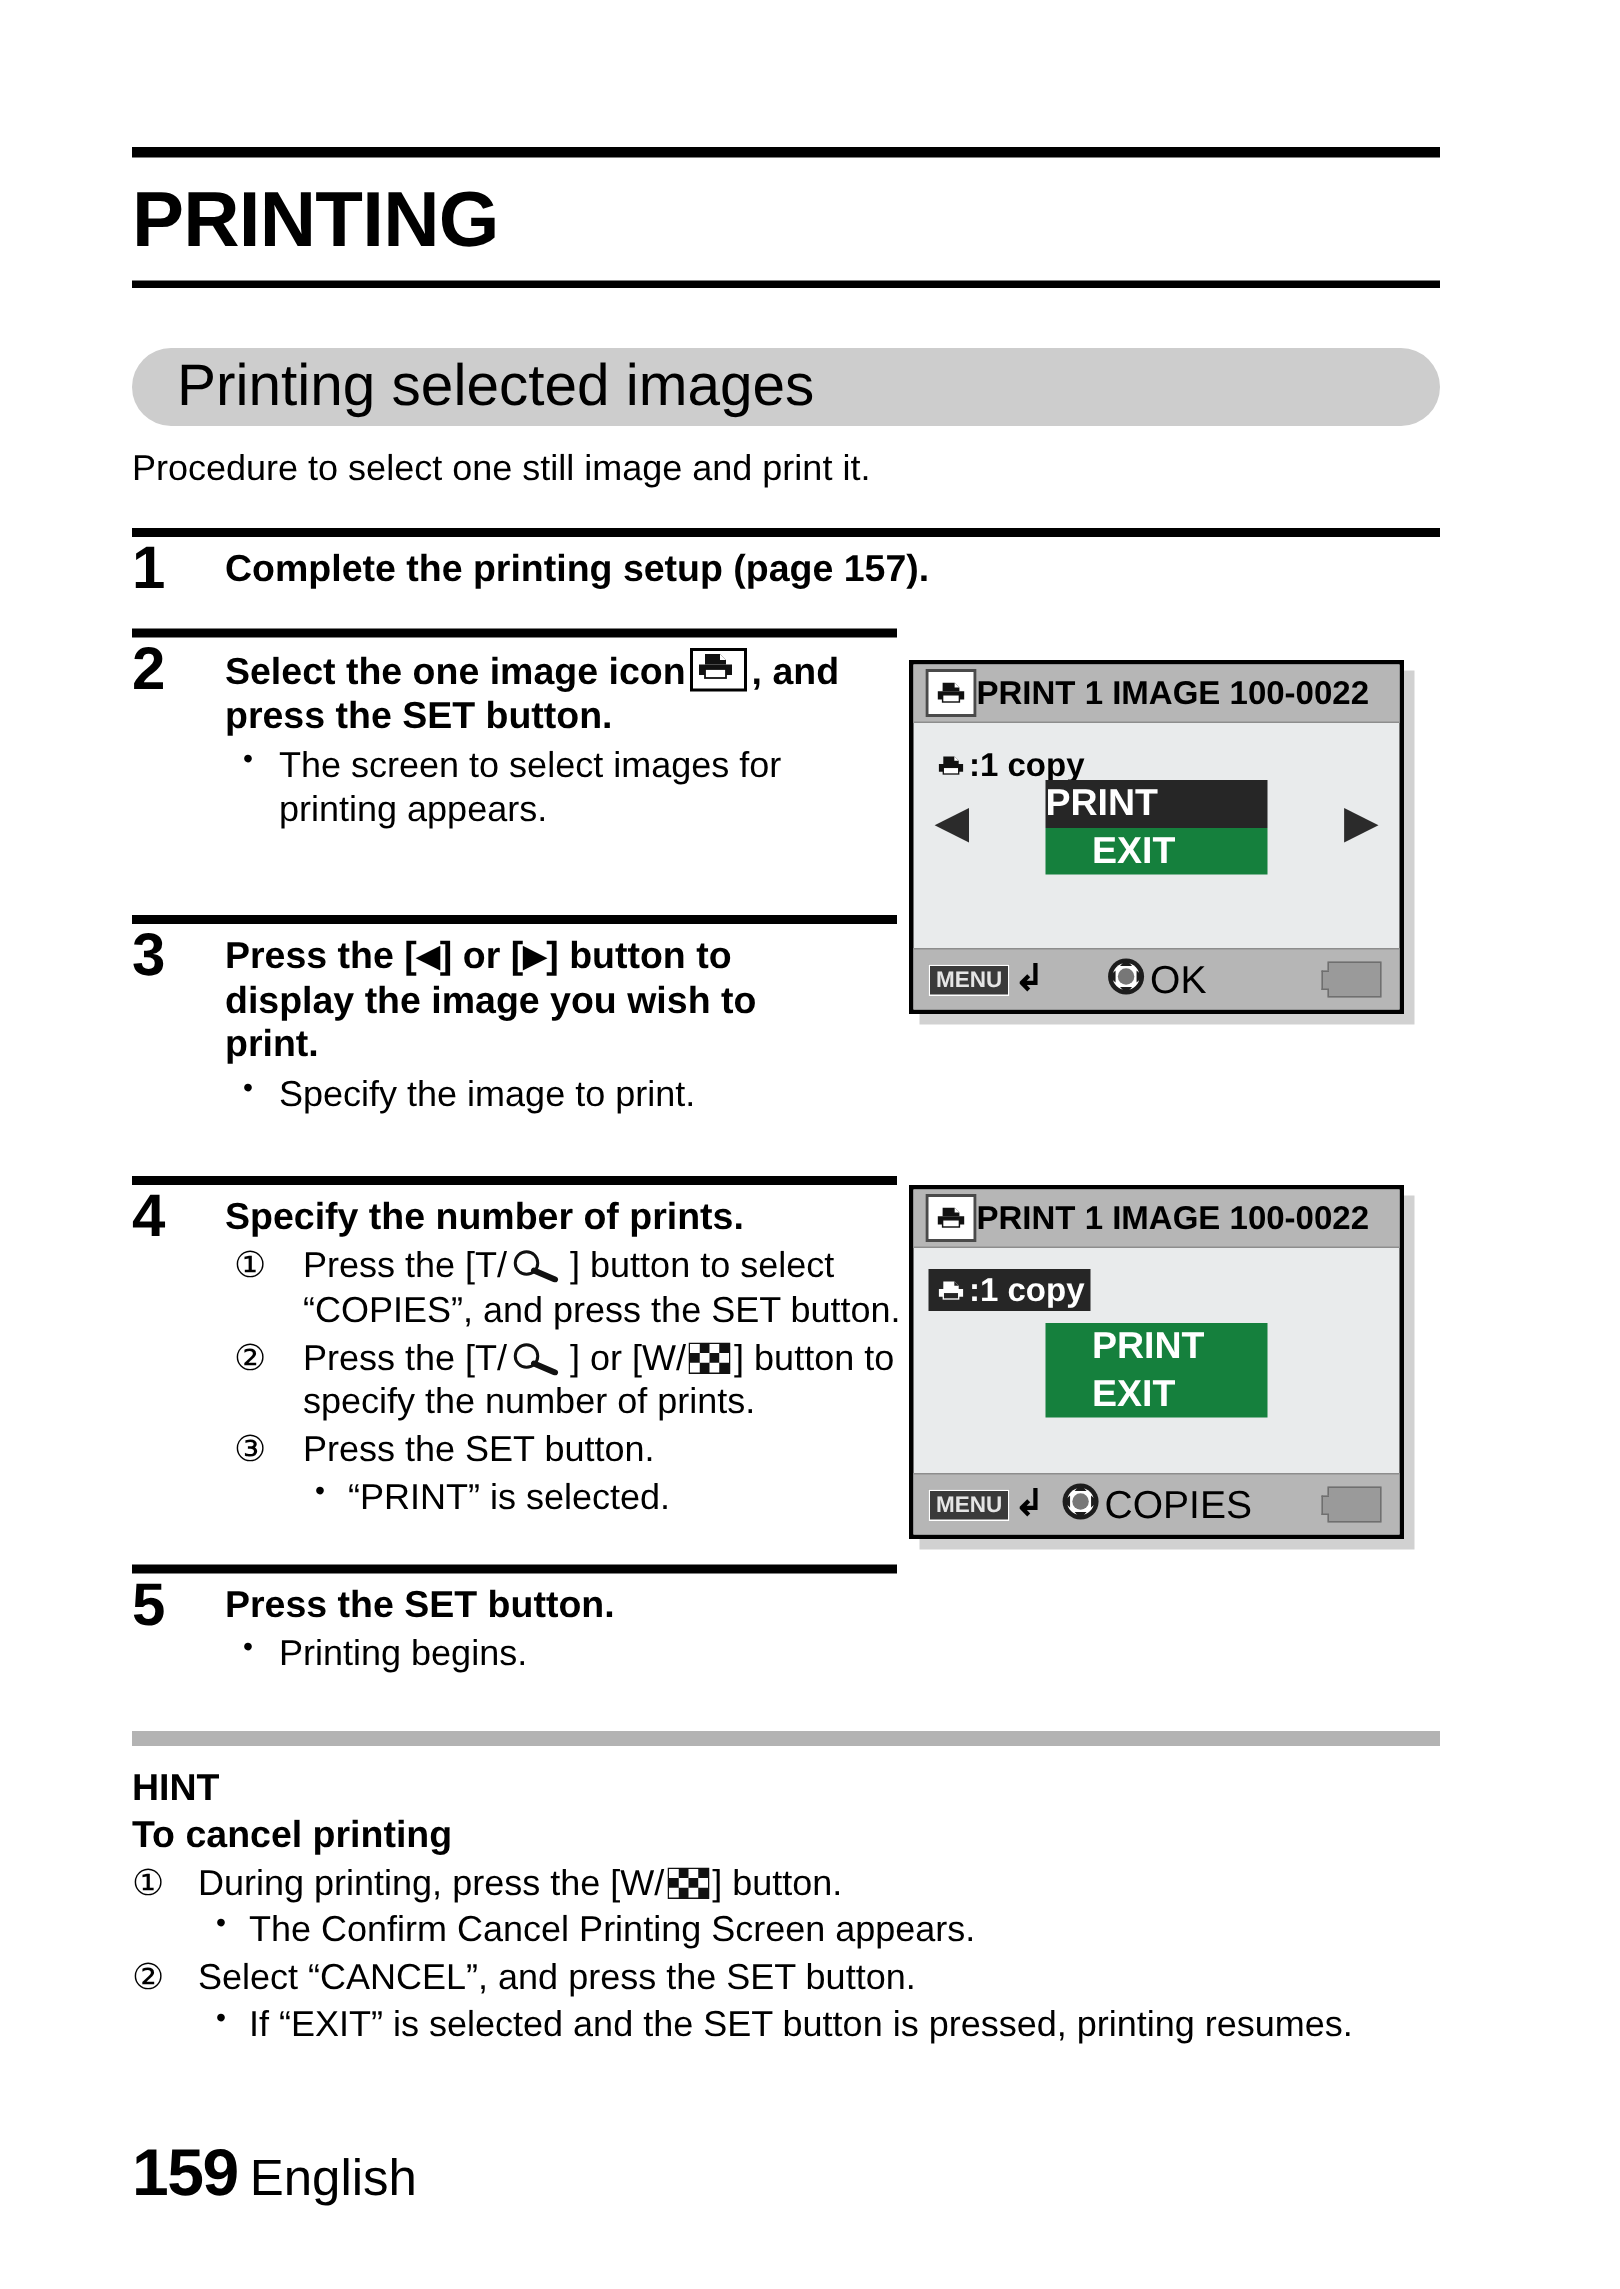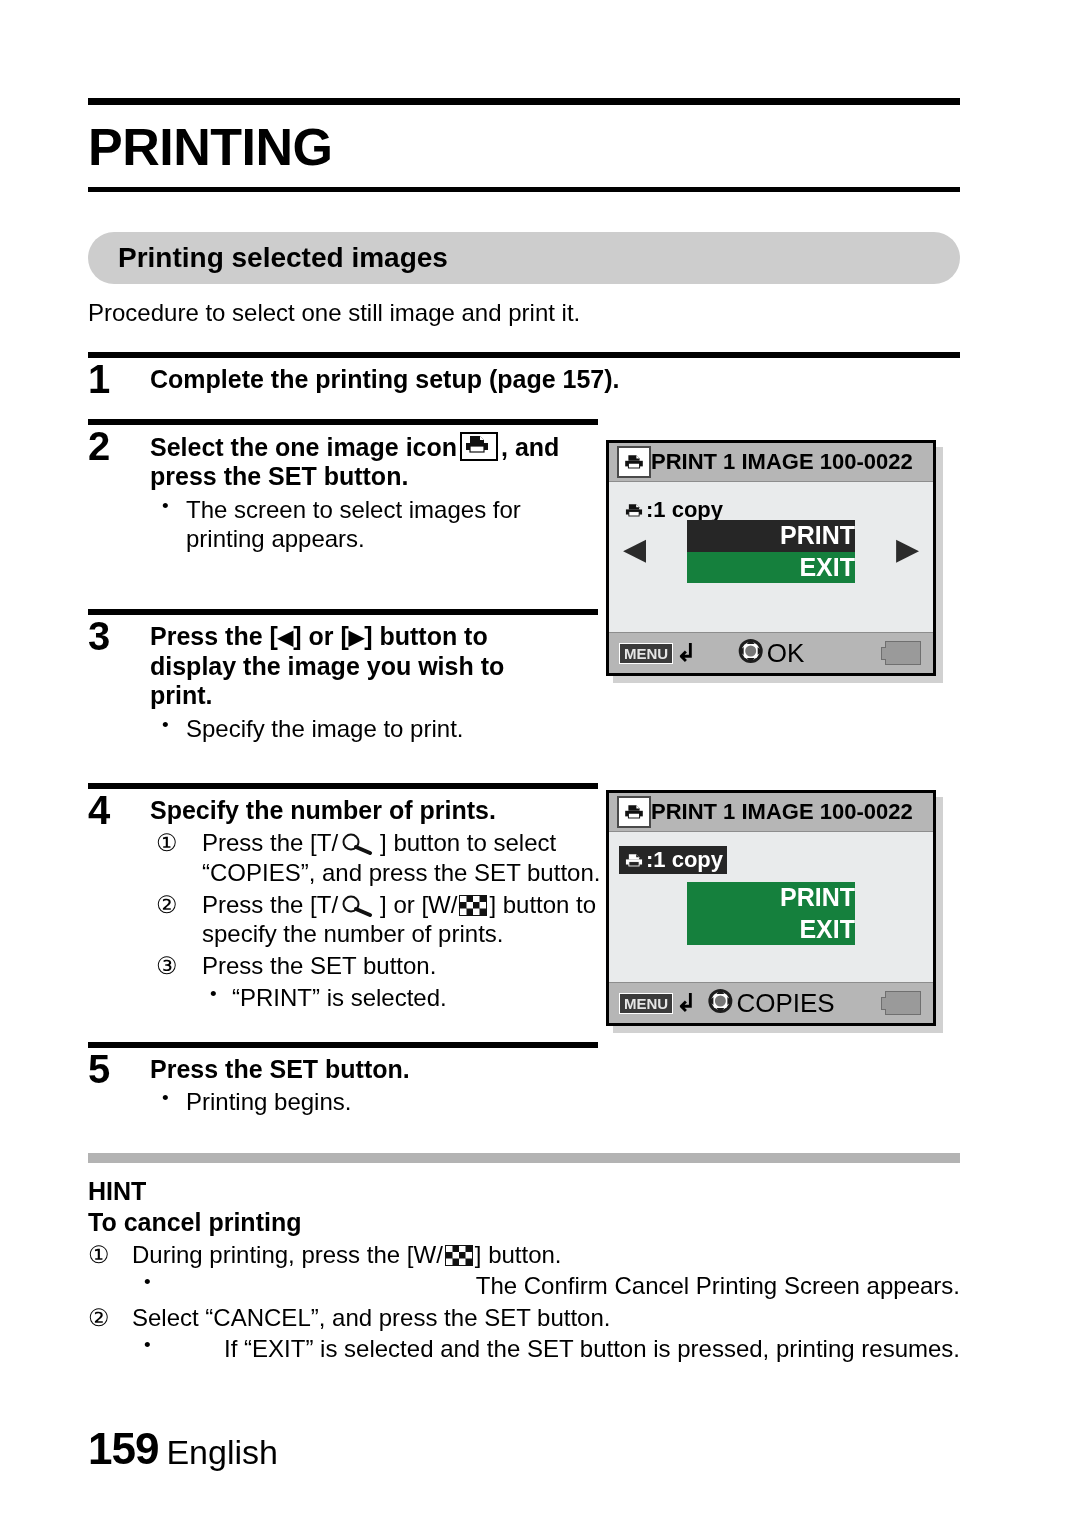--- a/index.html
+++ b/index.html
@@ -24,21 +24,21 @@
   .chapter-title{
     font-size:52px; font-weight:bold; letter-spacing:-0.5px;
     line-height:1.0; padding:16px 0 14px 0;
   }
 
   
   .section-bar{
     background:#cdcdcd; border-radius:28px;
     height:52px; display:flex; align-items:center;
     padding-left:30px; margin-top:40px;
-    font-size:28px; font-weight:bold;
+    font-size:39px; font-weight:normal;
   }
   .intro{
     font-size:24px; margin-top:14px; line-height:1.25;
   }
 
   
   .step-rule{ height:6px; background:#000; width:510px; margin-top:24px;}
   .step-rule.full{ width:872px; }
   .step{
     position:relative; padding-left:62px; margin-top:7px;
@@ -94,21 +94,21 @@
   
   .hint-bar{ height:10px; background:#b3b3b3; width:872px; margin-top:36px;}
   .hint-label{ font-size:25px; font-weight:bold; margin-top:14px; }
   .hint-sub{ font-size:25px; font-weight:bold; margin-top:2px; }
   .hint-list{ margin-top:3px; }
   .hint-item{
     font-size:24px; line-height:1.25; position:relative; padding-left:44px;
     margin-top:2px;
   }
   .hint-item .circnum{ position:absolute; left:0px; top:0; font-size:24px;}
-  .hint-item .sub{ position:relative; padding-left:34px; margin-top:1px;text-align:right; }
+  .hint-item .sub{ position:relative; padding-left:34px; margin-top:1px; }
   .hint-item .sub:before{
     content:"\2022"; position:absolute; left:12px; top:-1px; font-size:19px;
   }
 
   
   .footer{
     position:absolute; left:88px; top:1424px;
     display:flex; align-items:baseline; gap:8px;
   }
   .pageno{ font-size:44px; font-weight:bold; letter-spacing:-1px;}
@@ -142,21 +142,21 @@
   }
   .copyline.hl{ background:#262626; color:#fff; }
   .copyline .pi{ margin-right:1px; display:flex; }
   .arrowL,.arrowR{
     position:absolute; top:52px; font-size:30px; line-height:1; color:#2b2b2b;
   }
   .arrowL{ left:14px; }
   .arrowR{ right:14px; }
   .menu-opts{
     position:absolute; left:50%; transform:translateX(-50%); top:38px;
-    width:168px; text-align:right;
+    width:148px; text-align:left;
   }
   .opt{
     font-size:25px; font-weight:bold; color:#fff; line-height:1.1;
     padding:2px 0;
   }
   .opt.sel{ background:#262626; }
   .opt.unsel{ background:#15803d;padding-left:31px; }
   .lcd-foot{
     height:40px; background:#b6b6b6; display:flex; align-items:center;
     border-top:1px solid #8d8d8d; position:relative;

